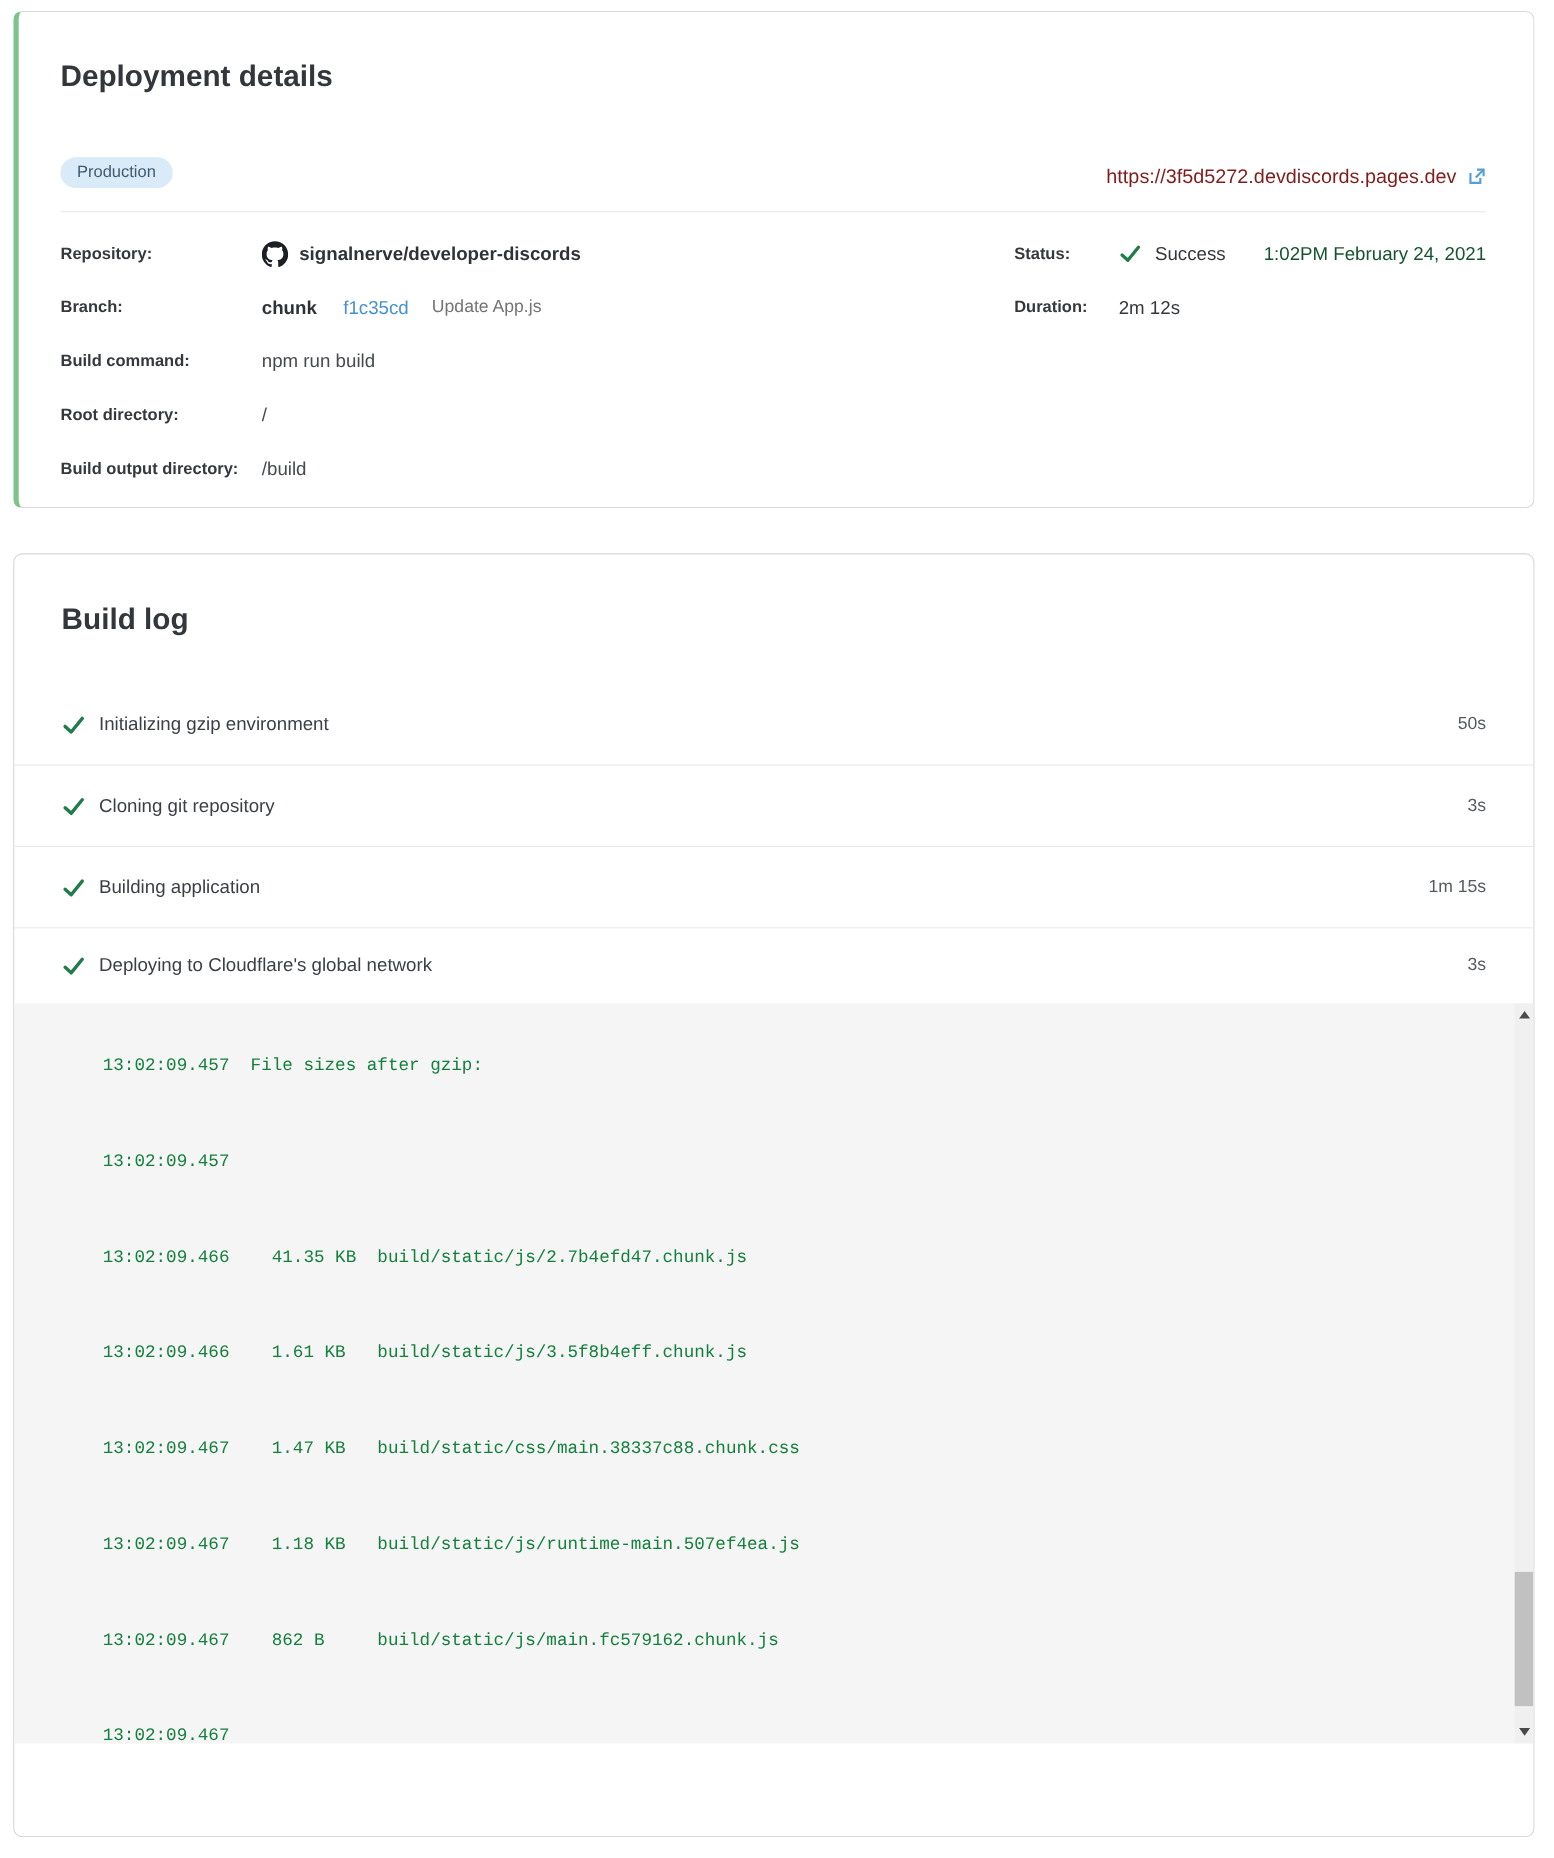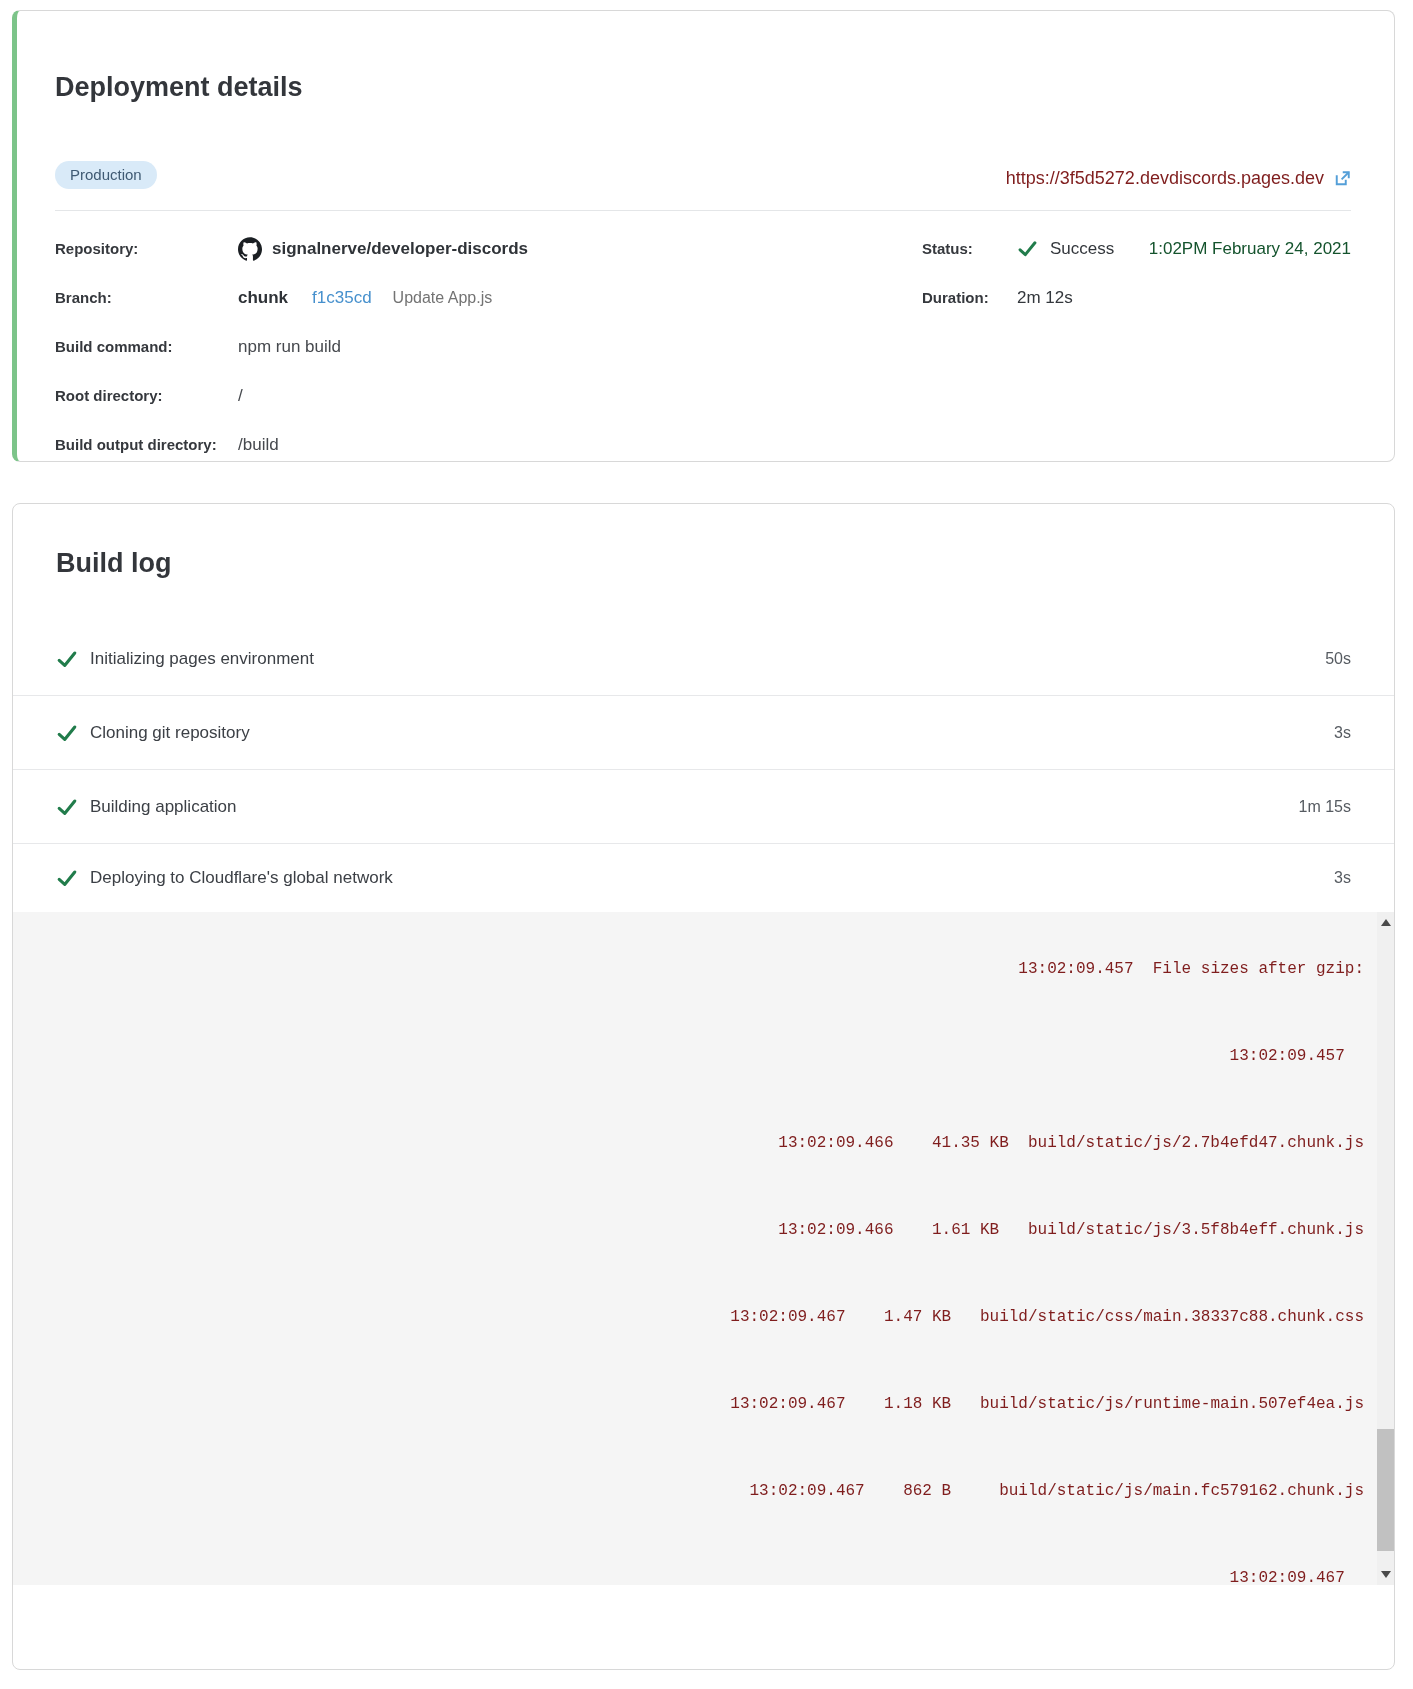--- a/index.html
+++ b/index.html
@@ -21,21 +21,21 @@
     color:#36393f;
   }
   .card{
     position:absolute;left:12px;width:1383px;background:#fff;
     border:1px solid #d8d8d8;border-radius:8px;
   }
   
   #deployment-card{
     top:10px;height:452px;
     border-left:5px solid var(--accent-green);
-    padding:18px 43px 0 38px;
+    padding:0 43px 0 38px;
   }
   .card-title{
     font-size:27px;line-height:28px;font-weight:600;color:#33363b;
     margin:44px 0 0 0;
   }
   .badge-row{
     display:flex;align-items:flex-end;justify-content:space-between;
     margin-top:30px;padding-bottom:21px;border-bottom:1px solid #e4e6e8;
   }
   .env-badge{
@@ -73,21 +73,21 @@
   .step:last-child{border-bottom:none;height:68px;}
   .step-check{display:inline-flex;color:var(--success-green);margin-right:12px;}
   .step-label{font-size:17px;color:#3c4046;}
   .step-duration{margin-left:auto;font-size:16px;color:#565b61;}
   .log-viewport{
     position:relative;width:100%;height:673px;background:var(--log-bg);
     padding:14px 30px 0 42px;overflow:hidden;
   }
   .log-line{
     font-family:"Liberation Mono","DejaVu Sans Mono",monospace;
-    font-size:16px;line-height:29px;color:#7f1d1d;white-space:pre;text-align:right;
+    font-size:16px;line-height:29px;color:#15803d;white-space:pre;
   }
   .log-message{padding-left:2ch;}
   .scrollbar{
     position:absolute;top:0;right:0;width:17px;height:673px;
     background:var(--scroll-track);
   }
   .scroll-btn{
     position:absolute;left:0;width:17px;height:17px;
     display:flex;align-items:center;justify-content:center;cursor:pointer;
   }
@@ -183,21 +183,21 @@
     <h1 class="card-title" id="buildlog-title">Build log</h1>
   </div>
 
   <div id="steps">
   <div class="step">
     <span class="step-check">
       <svg width="22" height="22" viewBox="0 0 24 24" fill="none" stroke="currentColor" stroke-width="3.4" stroke-linecap="round" stroke-linejoin="round">
         <path d="M3.5 13.5l6 5.5L20.5 5.5"></path>
       </svg>
     </span>
-    <span class="step-label">Initializing pages environment</span>
+    <span class="step-label">Initializing gzip environment</span>
     <span class="step-duration">50s</span>
   </div>
 
   <div class="step">
     <span class="step-check">
       <svg width="22" height="22" viewBox="0 0 24 24" fill="none" stroke="currentColor" stroke-width="3.4" stroke-linecap="round" stroke-linejoin="round">
         <path d="M3.5 13.5l6 5.5L20.5 5.5"></path>
       </svg>
     </span>
     <span class="step-label">Cloning git repository</span>

